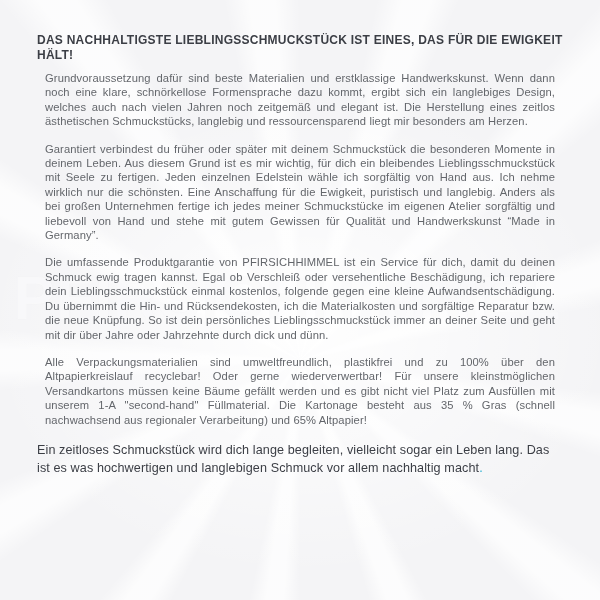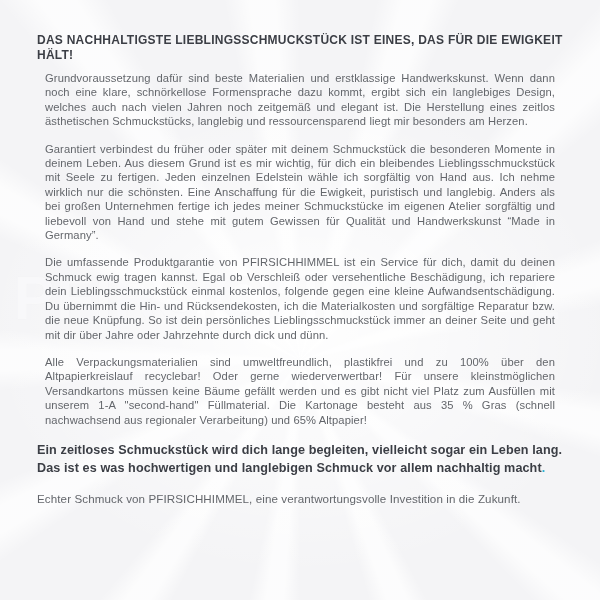--- a/index.html
+++ b/index.html
@@ -54,21 +54,21 @@
     margin: 8px;
     font-size: 11.2px;
     line-height: 14.4px;
     text-align: justify;
     letter-spacing: 0.1px;
   }
   .closing {
     margin: 15px 0 0 0;
     font-size: 12.6px;
     line-height: 17.6px;
-    font-weight: bold;
+    font-weight: normal;
     color: #3b3e45;
     letter-spacing: 0.1px;
   }
   .closing .accent-dot { color: var(--accent, #29b0d2); }
   .footer-line {
     margin: 14px 0 0 0;
     font-size: 11.6px;
     line-height: 15px;
     color: #63666b;
     letter-spacing: 0.1px;
@@ -93,15 +93,14 @@
   <div class="section">
     <p>Die umfassende Produktgarantie von PFIRSICHHIMMEL ist ein Service für dich, damit du deinen Schmuck ewig tragen kannst. Egal ob Verschleiß oder versehentliche Beschädigung, ich repariere dein Lieblingsschmuckstück einmal kostenlos, folgende gegen eine kleine Aufwandsentschädigung. Du übernimmt die Hin- und Rücksendekosten, ich die Materialkosten und sorgfältige Reparatur bzw. die neue Knüpfung. So ist dein persönliches Lieblingsschmuckstück immer an deiner Seite und geht mit dir über Jahre oder Jahrzehnte durch dick und dünn.</p>
   </div>
 
   <div class="section">
     <p>Alle Verpackungsmaterialien sind umweltfreundlich, plastikfrei und zu 100% über den Altpapierkreislauf recyclebar! Oder gerne wiederverwertbar! Für unsere kleinstmöglichen Versandkartons müssen keine Bäume gefällt werden und es gibt nicht viel Platz zum Ausfüllen mit unserem 1-A "second-hand" Füllmaterial. Die Kartonage besteht aus 35 % Gras (schnell nachwachsend aus regionaler Verarbeitung) und 65% Altpapier!</p>
   </div>
 
   <p class="closing"><span>Ein zeitloses Schmuckstück wird dich lange begleiten, vielleicht sogar ein Leben lang. Das ist es was hochwertigen und langlebigen Schmuck vor allem nachhaltig macht</span><span class="accent-dot">.</span></p>
 
-  <p class="footer-line">Echter Schmuck von PFIRSICHHIMMEL, eine verantwortungsvolle Investition in die Zukunft.</p>
 
 </div>
 
 </body></html>

